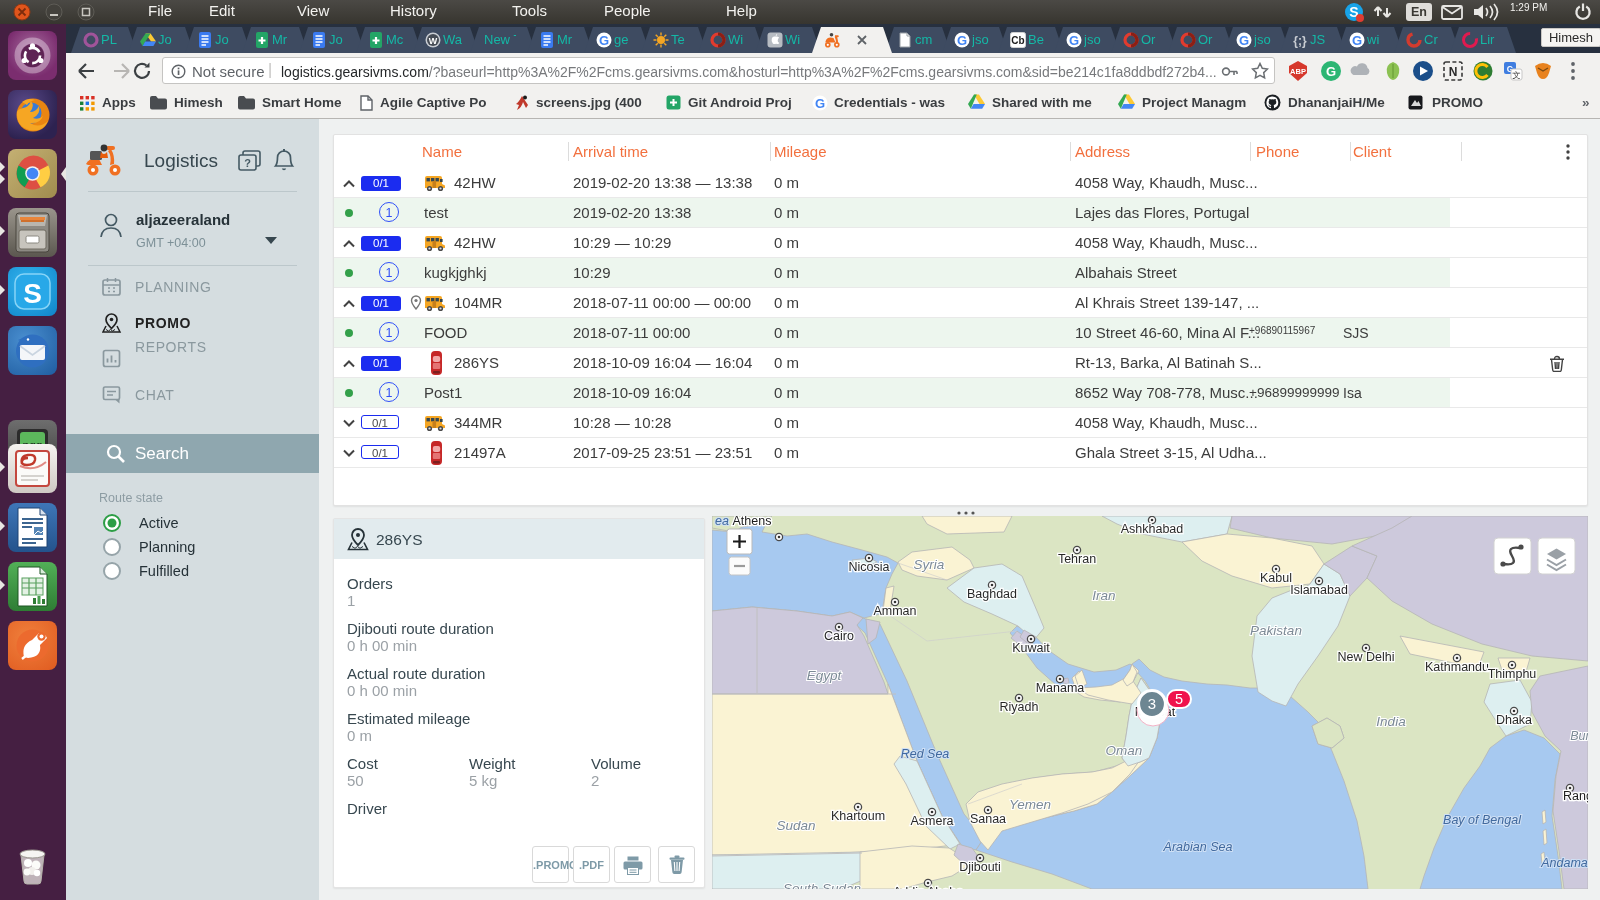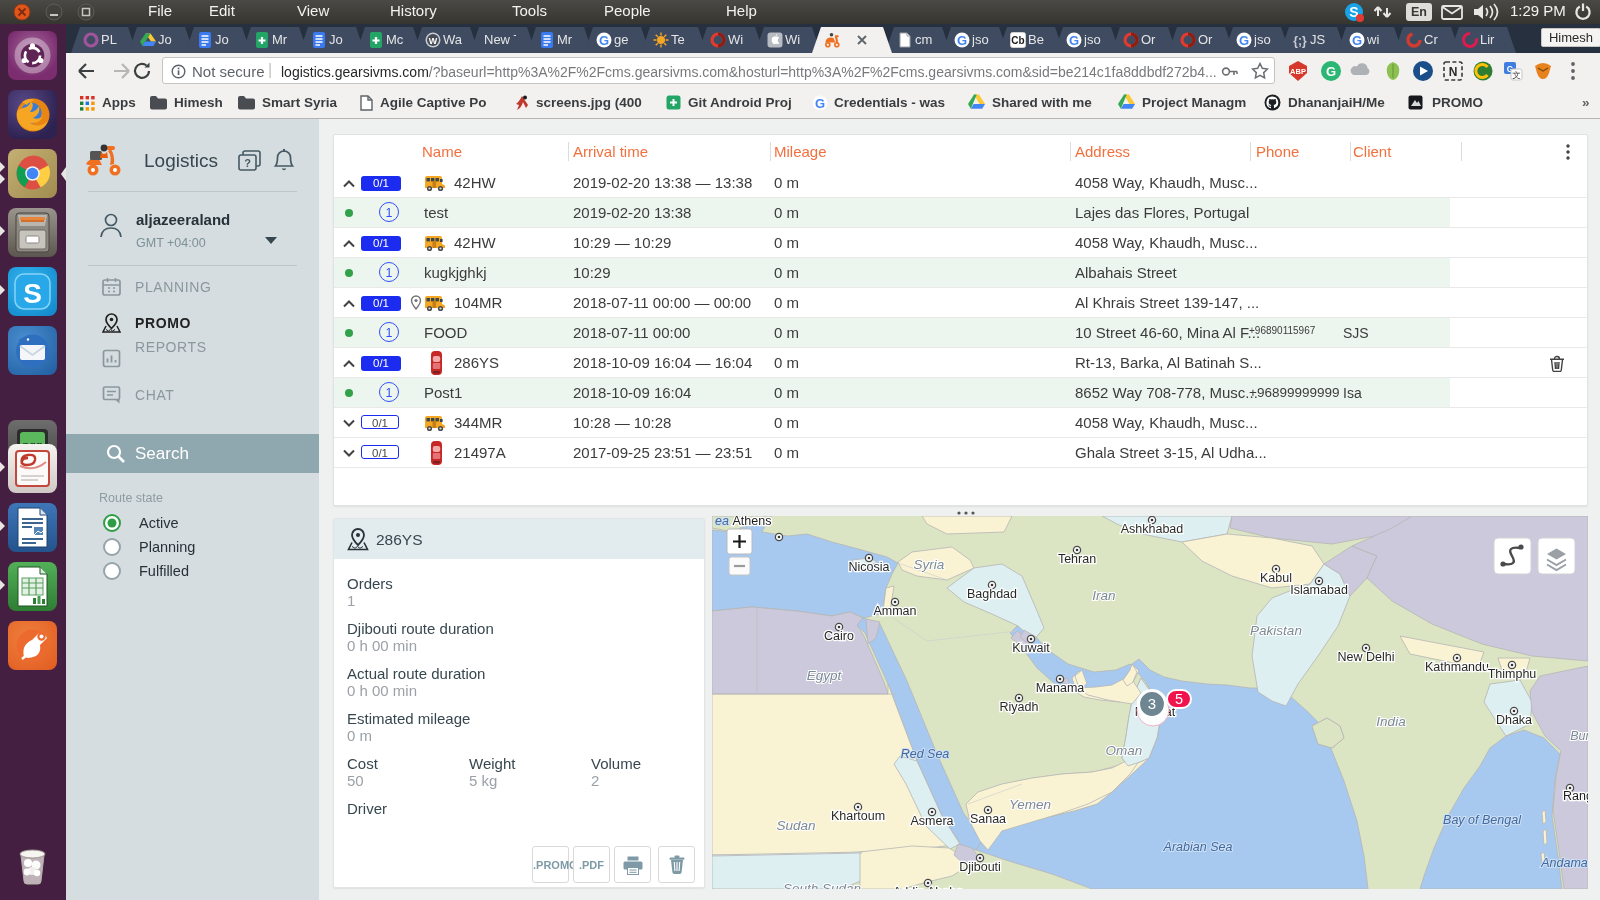--- a/index.html
+++ b/index.html
@@ -6,21 +6,21 @@
  font-family:"Liberation Sans",sans-serif;}
 .abs{position:absolute;}
 #topbar{left:0;top:0;width:1600px;height:24px;
  background:linear-gradient(#4b4945,#37352f);color:#f3f2ef;font-size:15px;}
 #topbar span.menu{position:absolute;top:2px;}
 #launcher{left:0;top:24px;width:66px;height:876px;background:#451f42;}
 .tile{position:absolute;left:8px;width:49px;height:49px;border-radius:8px;}
 #tabstrip{left:66px;top:24px;width:1534px;height:29px;background:#27303f;}
 .tab{position:absolute;top:3px;height:26px;background:#3e4b61;
  clip-path:polygon(9px 0,calc(100% - 9px) 0,100% 100%,0 100%);
- color:#e5e5e5;font-size:13px;}
+ color:#14b8a6;font-size:13px;}
 .tab .lbl{position:absolute;left:30px;top:5px;white-space:nowrap;overflow:hidden;width:32px;}
 .tab .fav{position:absolute;left:12px;top:5px;width:16px;height:16px;}
 #toolbar{left:66px;top:53px;width:1534px;height:35px;background:#f2f1ef;}
 #bookmarks{left:66px;top:88px;width:1534px;height:31px;background:#f2f1ef;
  border-bottom:1px solid #b7b5b2;font-size:13.5px;color:#3a3d40;font-weight:700;}
 .bmi{position:absolute;top:7px;white-space:nowrap;}
 #omni{position:absolute;left:162px;top:4px;width:1113px;height:27px;background:#fff;
  border:1px solid #c5c4c2;border-radius:3px;font-size:15px;}
 #page{left:66px;top:119px;width:1534px;height:781px;background:#eff1f1;}
 #sidebar{position:absolute;left:0;top:0;width:253px;height:781px;background:#d5dde0;}
@@ -65,21 +65,21 @@
     </svg>
     <span class="abs" style="left:1406px;top:3px;width:26px;height:18px;background:#dfddda;color:#3a3833;border-radius:3px;font-size:12.5px;font-weight:700;text-align:center;line-height:18px">En</span>
     <svg class="abs" style="left:1440px;top:4px" width="26" height="16">
       <rect x="2" y="2" width="20" height="13" rx="1.5" fill="none" stroke="#e7e6e3" stroke-width="1.8"></rect>
       <path d="M2.5,3 L12,9.5 L21.5,3" fill="none" stroke="#e7e6e3" stroke-width="1.8"></path>
     </svg>
     <svg class="abs" style="left:1470px;top:3px" width="30" height="18">
       <path d="M4,6 h4 l5,-4 v14 l-5,-4 h-4 z" fill="#e7e6e3"></path>
       <path d="M16,5 q3,4 0,8 M20,3 q5,6 0,12 M24,1 q7,8 0,16" stroke="#e7e6e3" stroke-width="1.7" fill="none"></path>
     </svg>
-    <span class="abs" style="left:1510px;top:2px;font-size:15px">1:29 PM</span>
+    <span class="abs" style="left:1510px;top:2px;font-size:10px">1:29 PM</span>
     <svg class="abs" style="left:1573px;top:2px" width="20" height="20">
       <path d="M6.8,4.6 a6.6,6.6 0 1,0 6.4,0" fill="none" stroke="#e7e6e3" stroke-width="2.3"></path>
       <rect x="8.9" y="1.5" width="2.2" height="7.5" fill="#e7e6e3"></rect>
     </svg>
   </div>
 <div id="launcher" class="abs">
 
 <div class="tile" style="top:7px;background:radial-gradient(circle at 50% 40%,#a86fa0,#7b2d6f 70%);">
 <svg width="49" height="49">
         <circle cx="24.5" cy="24.5" r="15" fill="none" stroke="#ffffff" stroke-width="6" opacity="0.35"></circle>
@@ -480,21 +480,21 @@
       </g>
     </svg>
 <span class="bmi" style="left:36px">Apps</span>
 <svg class="abs" style="left:84px;top:8px" width="17" height="14">
       <path d="M0,2 a2,2 0 0,1 2,-2 h4 l2,2.5 h7 a2,2 0 0,1 2,2 v7 a2,2 0 0,1 -2,2 h-13 a2,2 0 0,1 -2,-2z" fill="#494c50"></path>
     </svg>
 <span class="bmi" style="left:108px">Himesh</span>
 <svg class="abs" style="left:172px;top:8px" width="17" height="14">
       <path d="M0,2 a2,2 0 0,1 2,-2 h4 l2,2.5 h7 a2,2 0 0,1 2,2 v7 a2,2 0 0,1 -2,2 h-13 a2,2 0 0,1 -2,-2z" fill="#494c50"></path>
     </svg>
-<span class="bmi" style="left:196px">Smart Syria</span>
+<span class="bmi" style="left:196px">Smart Home</span>
 <svg class="abs" style="left:294px;top:7px" width="13" height="16">
       <path d="M1,1 h7 l4,4 v10 h-11z" fill="#fff" stroke="#5f6368" stroke-width="1.4"></path>
       <path d="M8,1 v4 h4" fill="none" stroke="#5f6368" stroke-width="1.4"></path>
     </svg>
 <span class="bmi" style="left:314px">Agile Captive Po</span>
 <svg class="abs" style="left:448px;top:6px" width="16" height="18">
       <path d="M8,2 q-3,6 -6,8 l3,1 -2,5 q5,-3 6,-8 l3,6 2,-3z" fill="#c0392b"></path>
       <circle cx="11" cy="3.5" r="2" fill="#1a1a1a"></circle>
     </svg>
 <span class="bmi" style="left:470px">screens.jpg (400</span>

